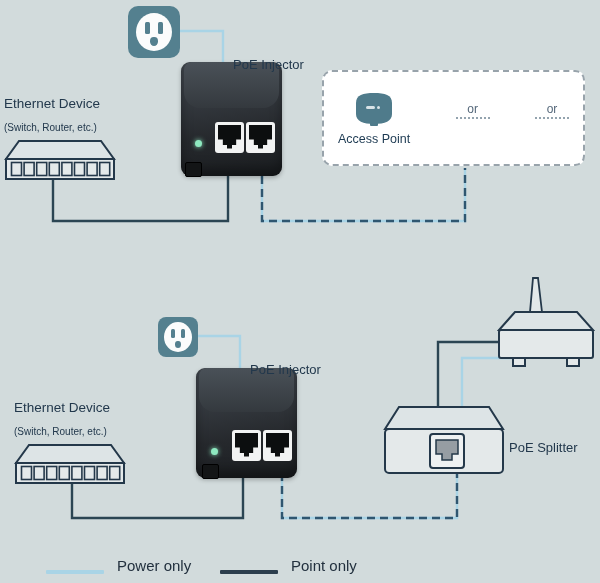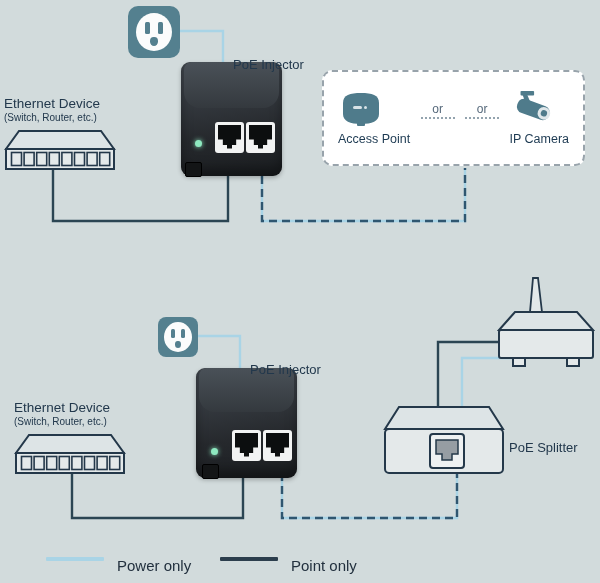--- a/index.html
+++ b/index.html
@@ -30,35 +30,35 @@
     background:linear-gradient(180deg,#4a5158,#34393e);border-radius:8px 8px 16px 16px;}
   .rj45{position:absolute;width:29px;height:31px;background:#f2f3f3;border-radius:3px;}
   .rj45 .hole{position:absolute;inset:3px;background:#0c0e0f;
     clip-path:polygon(0 0,100% 0,100% 58%,79% 58%,79% 80%,61% 80%,61% 94%,39% 94%,39% 80%,21% 80%,21% 58%,0 58%);}
   .led{position:absolute;width:7px;height:7px;border-radius:50%;background:#8ee9c0;box-shadow:0 0 5px #8ee9c0;}
   .inj-tab{position:absolute;width:15px;height:13px;background:#131516;border:1px solid #000;border-radius:2px;}
 
   
   .device-group{position:absolute;z-index:4;text-align:left;color:#22384c;}
   .device-group .t1{font-size:13.5px;font-weight:500;}
-  .device-group .t2{font-size:10px;margin-top:1px;}
+  .device-group .t2{font-size:10px;margin-top:11px;}
   .device-group svg{display:block;margin:6px auto 0 auto;}
 
   
   .devices-box{position:absolute;left:322px;top:70px;width:263px;height:96px;z-index:4;
     background:#ffffff;border:2px dashed #98a3ab;border-radius:10px;box-sizing:border-box;
     display:flex;align-items:center;justify-content:space-between;padding:0 14px;}
-  .dev-item{display:flex;flex-direction:column;align-items:flex-start;gap:4px;}
+  .dev-item{display:flex;flex-direction:column;align-items:center;gap:4px;}
   .dev-item .dev-label{font-size:12.5px;color:#1d3a52;white-space:nowrap;}
   .or-sep{display:flex;flex-direction:column;align-items:center;transform:translateY(-8px);}
   .or-sep .or-text{font-size:12px;color:#55687a;}
   .or-sep .dots{width:34px;border-bottom:2px dotted #93a3ae;margin-top:1px;}
 
   
-  .legend-item{position:absolute;top:557px;display:flex;align-items:flex-start;gap:13px;z-index:5;}
+  .legend-item{position:absolute;top:557px;display:flex;align-items:flex-end;gap:13px;z-index:5;}
   .legend-item .lbl{font-size:15px;color:#22303e;white-space:nowrap;}
   .sample{width:58px;height:4px;border-radius:1px;}
   .sample.power{background:#a9d4e6;}
   .sample.data{background:#2c3e4d;}
   .sample.dp{background:#a9d4e6;position:relative;}
   .sample.dp::after{content:'';position:absolute;inset:0;
     background:repeating-linear-gradient(90deg,#2f5670 0 7px,transparent 7px 12px);}
 </style>
 </head>
 <body>
@@ -129,34 +129,20 @@
       <div class="dev-label">Access Point</div>
     </div>
     <div class="or-sep">
       <div class="or-text">or</div>
       <div class="dots"></div>
     </div>
     <div class="or-sep">
       <div class="or-text">or</div>
       <div class="dots"></div>
     </div>
-    <div class="dev-item">
-      <svg width="52" height="38" viewBox="0 0 52 42">
-        <g fill="#4f7b8b">
-          <rect x="10" y="1" width="15" height="5" rx="1"></rect>
-          <rect x="14" y="4" width="5" height="11" transform="rotate(-22 16.5 9.5)"></rect>
-          <g transform="rotate(20 28 24)">
-            <rect x="5" y="15" width="37" height="16" rx="7"></rect>
-            <circle cx="36" cy="23" r="7" fill="#dfe7ea"></circle>
-            <circle cx="36" cy="23" r="3.5" fill="#4f7b8b"></circle>
-          </g>
-        </g>
-      </svg>
-      <div class="dev-label">IP Camera</div>
-    </div>
   </div>
 
   <div class="outlet" style="left:158px;top:317px;width:40px;height:40px;border-radius:8px;">
     <div class="face" style="left:6px;top:5px;width:28px;height:30px;"></div>
     <div class="slot" style="left:13px;top:12px;width:4px;height:9px;"></div>
     <div class="slot" style="left:23px;top:12px;width:4px;height:9px;"></div>
     <div class="mouth" style="left:17px;top:24px;width:6px;height:7px;"></div>
   </div>
 
   <div class="injector" style="left:196px;top:368px;width:101px;height:110px;">

